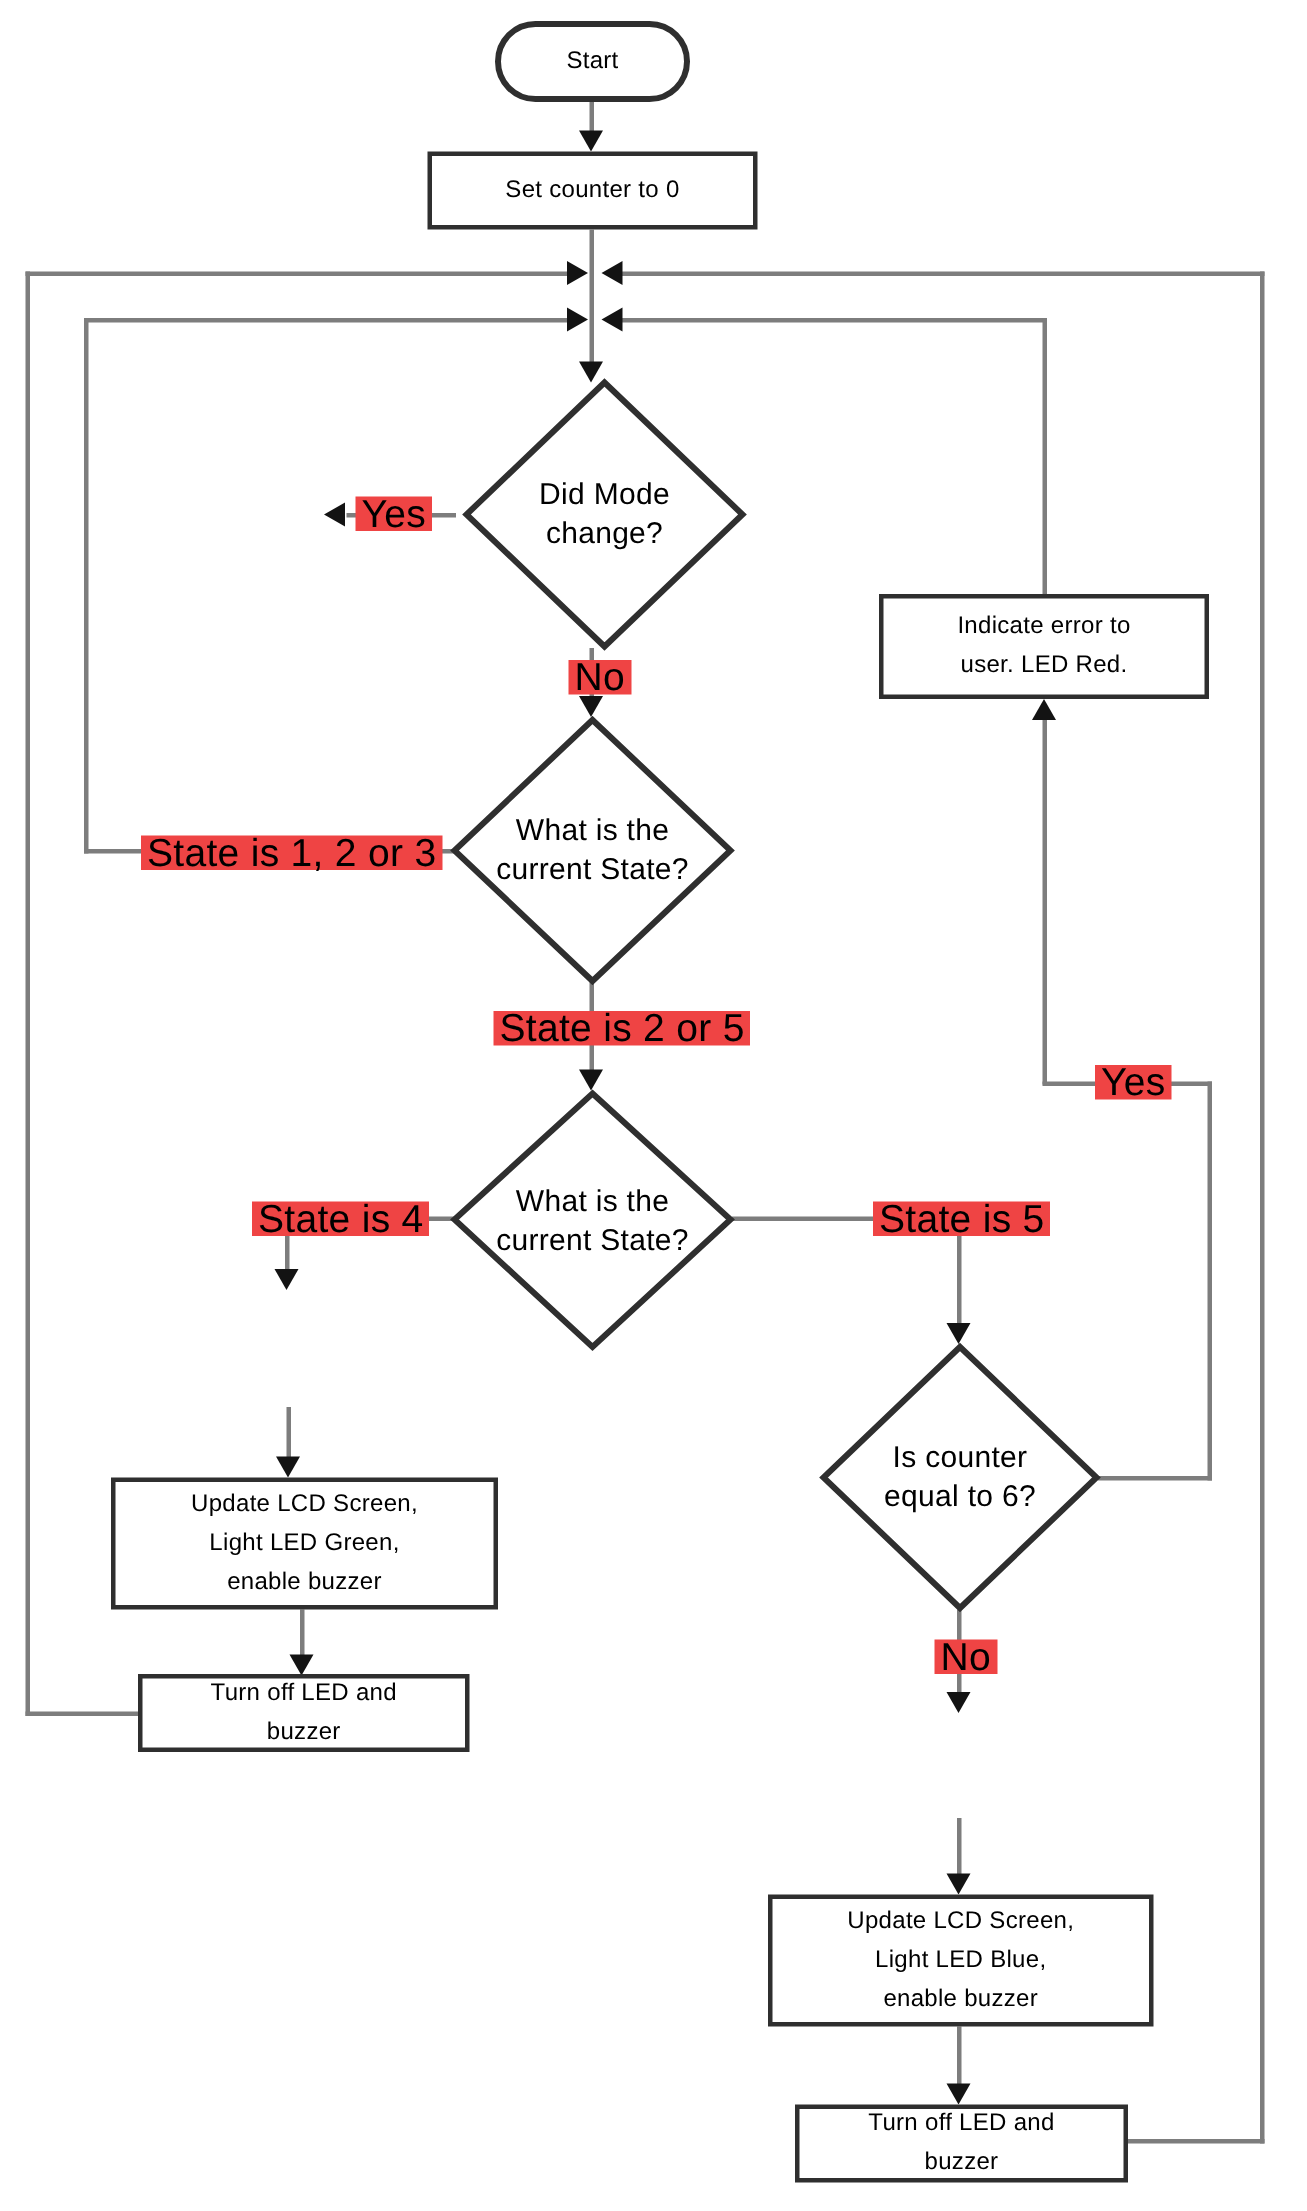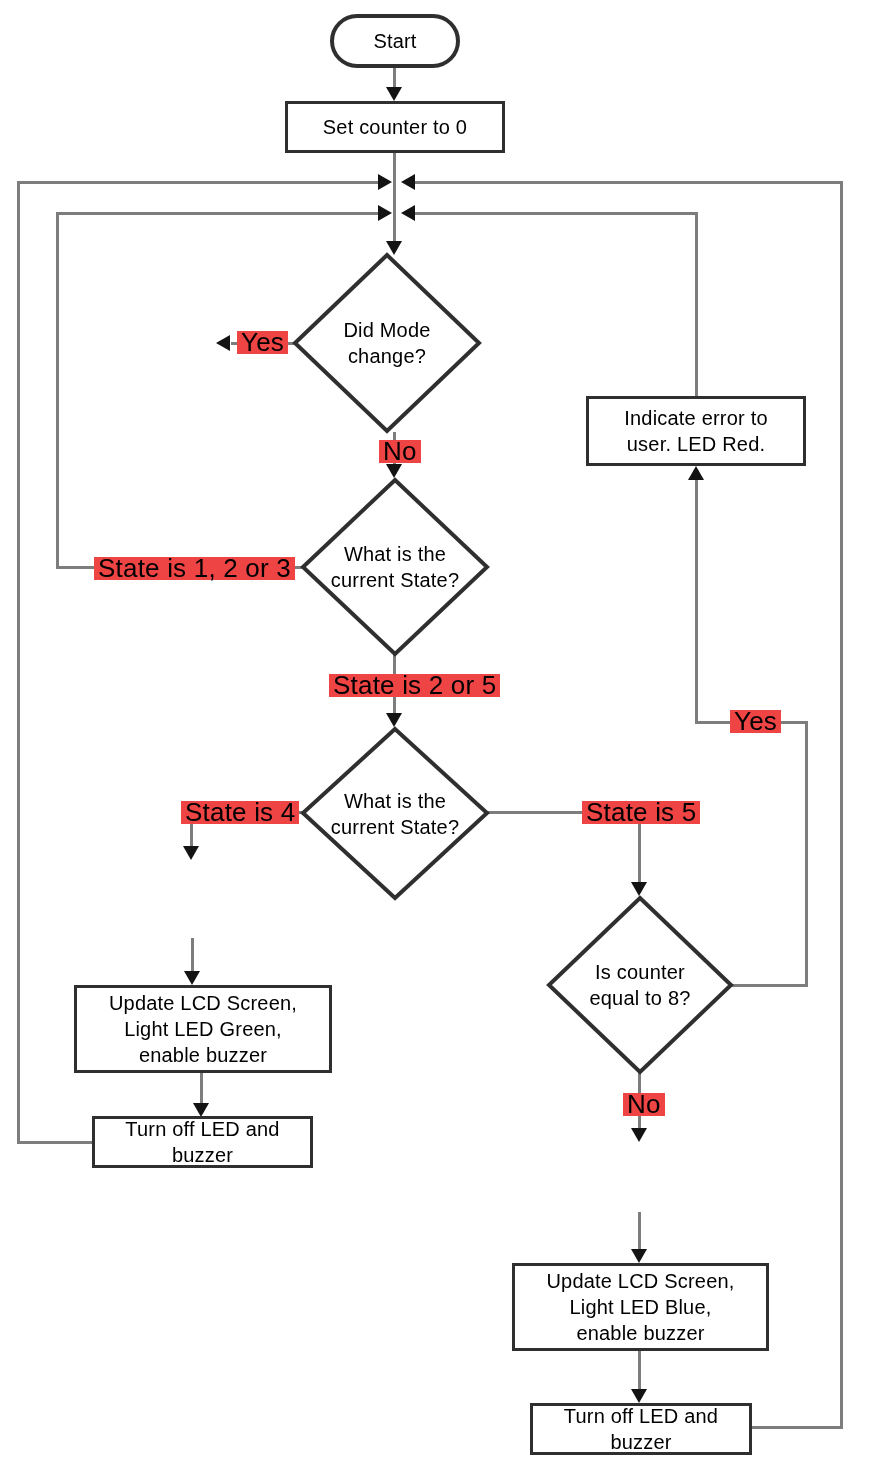--- a/index.html
+++ b/index.html
@@ -14,21 +14,21 @@
   
   .ar{position:absolute;width:0;height:0;}
   .ar.down{border-left:8px solid transparent;border-right:8px solid transparent;border-top:14px solid #131313;}
   .ar.up{border-left:8px solid transparent;border-right:8px solid transparent;border-bottom:14px solid #131313;}
   .ar.left{border-top:8px solid transparent;border-bottom:8px solid transparent;border-right:14px solid #131313;}
   .ar.right{border-top:8px solid transparent;border-bottom:8px solid transparent;border-left:14px solid #131313;}
   
   .node{
     position:absolute;box-sizing:border-box;background:#fff;border:3px solid #2f2f2f;
     display:flex;align-items:center;justify-content:center;text-align:center;
-    font-size:20px;line-height:26px;white-space:pre-line;letter-spacing:.2px;
+    font-size:16px;line-height:26px;white-space:pre-line;letter-spacing:.2px;
   }
   .pill{border-radius:28px;border-width:4px;}
   
   .dwrap{position:absolute;}
   .dwrap svg{display:block;}
   .dtext{
     position:absolute;inset:0;display:flex;align-items:center;justify-content:center;
     text-align:center;font-size:20px;line-height:26px;white-space:pre-line;letter-spacing:.2px;
   }
   
@@ -121,21 +121,21 @@
 user. LED Red.</span></div>
 
 
   <div class="node" style="left:512px;top:1263px;width:257px;height:88px;"><span>Update LCD Screen,
 Light LED Blue,
 enable buzzer</span></div>
 
   <div class="node" style="left:530px;top:1403px;width:222px;height:52px;"><span>Turn off LED and
 buzzer</span></div>
 
-  <div class="dwrap" style="left:292px;top:252px;width:190px;height:182px;">
+  <div class="dwrap" style="left:308px;top:252px;width:190px;height:182px;">
     <svg width="190" height="182" viewBox="0 0 190 182">
       <polygon points="95,3 187,91 95,179 3,91" fill="#ffffff" stroke="#2f2f2f" stroke-width="4" stroke-linejoin="miter"></polygon>
     </svg>
     <div class="dtext">Did Mode
 change?</div>
   </div>
 
   <div class="dwrap" style="left:300px;top:477px;width:190px;height:180px;">
     <svg width="190" height="180" viewBox="0 0 190 180">
       <polygon points="95,3 187,90 95,177 3,90" fill="#ffffff" stroke="#2f2f2f" stroke-width="4" stroke-linejoin="miter"></polygon>
@@ -150,25 +150,25 @@
     </svg>
     <div class="dtext">What is the
 current State?</div>
   </div>
 
   <div class="dwrap" style="left:546px;top:895px;width:188px;height:180px;">
     <svg width="188" height="180" viewBox="0 0 188 180">
       <polygon points="94,3 185,90 94,177 3,90" fill="#ffffff" stroke="#2f2f2f" stroke-width="4" stroke-linejoin="miter"></polygon>
     </svg>
     <div class="dtext">Is counter
-equal to 8?</div>
+equal to 6?</div>
   </div>
 
   <div class="elabel" style="left:237px;top:331px;">Yes</div>
   <div class="elabel" style="left:379px;top:440px;">No</div>
   <div class="elabel" style="left:94px;top:557px;">State is 1, 2 or 3</div>
   <div class="elabel" style="left:329px;top:674px;">State is 2 or 5</div>
-  <div class="elabel" style="left:181px;top:801px;">State is 4</div>
+  <div class="elabel" style="left:168px;top:801px;">State is 4</div>
   <div class="elabel" style="left:582px;top:801px;">State is 5</div>
   <div class="elabel" style="left:730px;top:710px;">Yes</div>
   <div class="elabel" style="left:623px;top:1093px;">No</div>
 
 </div>
 
 </body></html>

